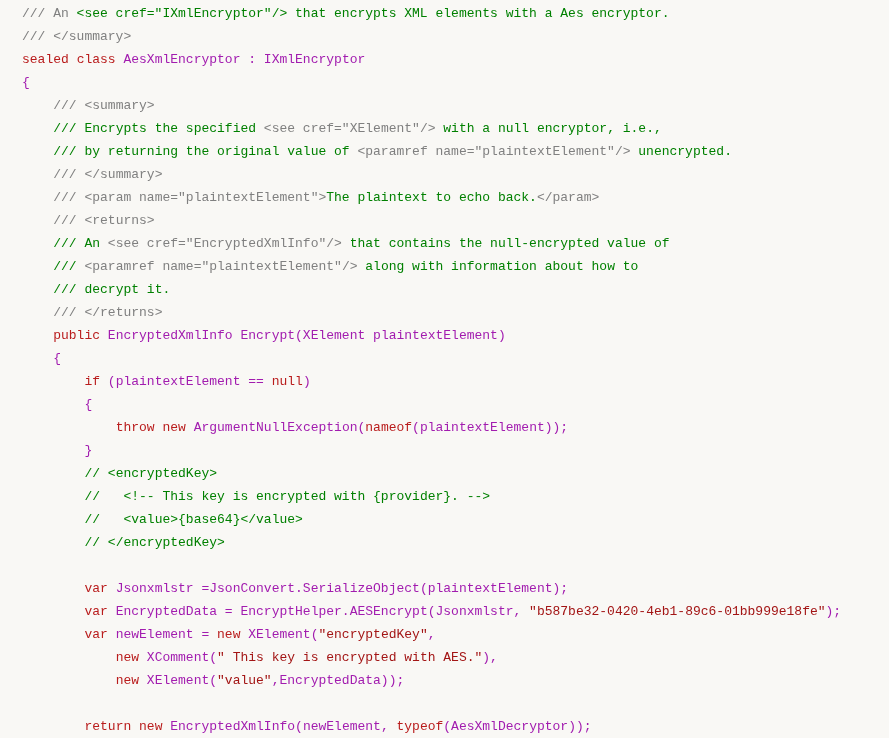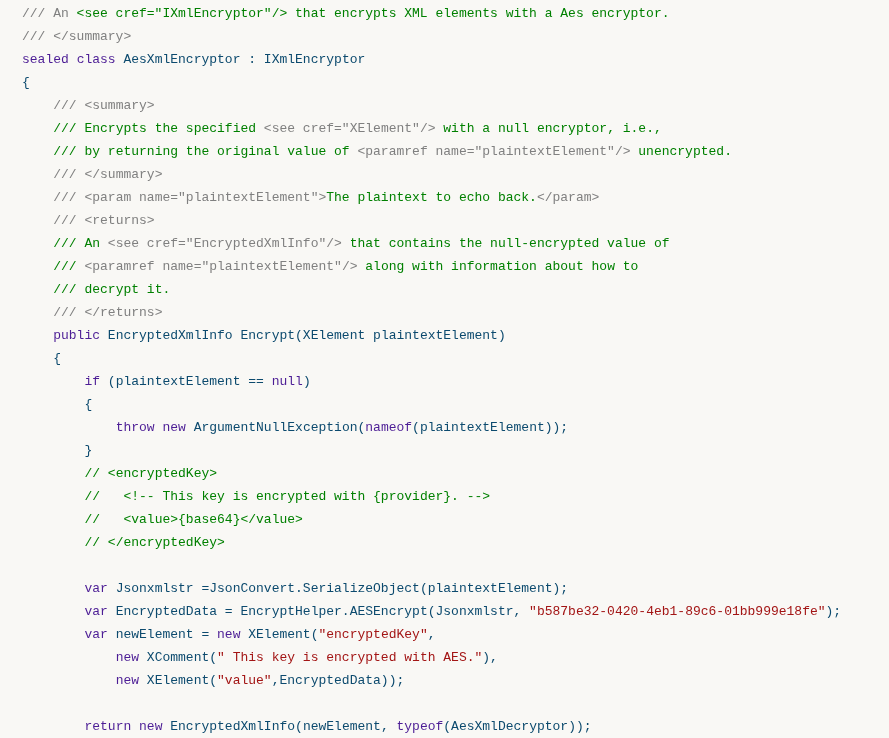--- a/index.html
+++ b/index.html
@@ -14,20 +14,20 @@
     .code-container {
       padding: 2px 0 8px 22px;
       white-space: pre;
     }
     .line {
       display: block;
       min-height: 23px;
     }
     .comment { color: #008000; }
     .comment-gray { color: #808080; }
-    .keyword { color: #4c1d95; }
-    .type { color: #0c4a6e; }
+    .keyword { color: #b91c1c; }
+    .type { color: #a21caf; }
     .string { color: #a31515; }
   </style>
 </head>
 <body>
 
 <div class="code-container" id="code-root"><div class="line"><span class="comment-gray">/// An </span><span class="comment">&lt;see cref="IXmlEncryptor"/&gt;</span><span class="comment"> that encrypts XML elements with a Aes encryptor.</span></div><div class="line"><span class="comment-gray">/// &lt;/summary&gt;</span></div><div class="line"><span class="keyword">sealed</span><span class="type"> </span><span class="keyword">class</span><span class="type"> AesXmlEncryptor : IXmlEncryptor</span></div><div class="line"><span class="type">{</span></div><div class="line">    <span class="comment-gray">/// &lt;summary&gt;</span></div><div class="line">    <span class="comment">/// Encrypts the specified </span><span class="comment-gray">&lt;see cref="XElement"/&gt;</span><span class="comment"> with a null encryptor, i.e.,</span></div><div class="line">    <span class="comment">/// by returning the original value of </span><span class="comment-gray">&lt;paramref name="plaintextElement"/&gt;</span><span class="comment"> unencrypted.</span></div><div class="line">    <span class="comment-gray">/// &lt;/summary&gt;</span></div><div class="line">    <span class="comment-gray">/// &lt;param name="plaintextElement"&gt;</span><span class="comment">The plaintext to echo back.</span><span class="comment-gray">&lt;/param&gt;</span></div><div class="line">    <span class="comment-gray">/// &lt;returns&gt;</span></div><div class="line">    <span class="comment">/// An </span><span class="comment-gray">&lt;see cref="EncryptedXmlInfo"/&gt;</span><span class="comment"> that contains the null-encrypted value of</span></div><div class="line">    <span class="comment">/// </span><span class="comment-gray">&lt;paramref name="plaintextElement"/&gt;</span><span class="comment"> along with information about how to</span></div><div class="line">    <span class="comment">/// decrypt it.</span></div><div class="line">    <span class="comment-gray">/// &lt;/returns&gt;</span></div><div class="line">    <span class="keyword">public</span><span class="type"> EncryptedXmlInfo Encrypt(XElement plaintextElement)</span></div><div class="line">    <span class="type">{</span></div><div class="line">        <span class="keyword">if</span><span class="type"> (plaintextElement == </span><span class="keyword">null</span><span class="type">)</span></div><div class="line">        <span class="type">{</span></div><div class="line">            <span class="keyword">throw</span><span class="type"> </span><span class="keyword">new</span><span class="type"> ArgumentNullException(</span><span class="keyword">nameof</span><span class="type">(plaintextElement));</span></div><div class="line">        <span class="type">}</span></div><div class="line">        <span class="comment">// &lt;encryptedKey&gt;</span></div><div class="line">        <span class="comment">//   &lt;!-- This key is encrypted with {provider}. --&gt;</span></div><div class="line">        <span class="comment">//   &lt;value&gt;{base64}&lt;/value&gt;</span></div><div class="line">        <span class="comment">// &lt;/encryptedKey&gt;</span></div><div class="line">&nbsp;</div><div class="line">        <span class="keyword">var</span><span class="type"> Jsonxmlstr =JsonConvert.SerializeObject(plaintextElement);</span></div><div class="line">        <span class="keyword">var</span><span class="type"> EncryptedData = EncryptHelper.AESEncrypt(Jsonxmlstr, </span><span class="string">"b587be32-0420-4eb1-89c6-01bb999e18fe"</span><span class="type">);</span></div><div class="line">        <span class="keyword">var</span><span class="type"> newElement = </span><span class="keyword">new</span><span class="type"> XElement(</span><span class="string">"encryptedKey"</span><span class="type">,</span></div><div class="line">            <span class="keyword">new</span><span class="type"> XComment(</span><span class="string">" This key is encrypted with AES."</span><span class="type">),</span></div><div class="line">            <span class="keyword">new</span><span class="type"> XElement(</span><span class="string">"value"</span><span class="type">,EncryptedData));</span></div><div class="line">&nbsp;</div><div class="line">        <span class="keyword">return</span><span class="type"> </span><span class="keyword">new</span><span class="type"> EncryptedXmlInfo(newElement, </span><span class="keyword">typeof</span><span class="type">(AesXmlDecryptor));</span></div></div>
 
 </body></html>

